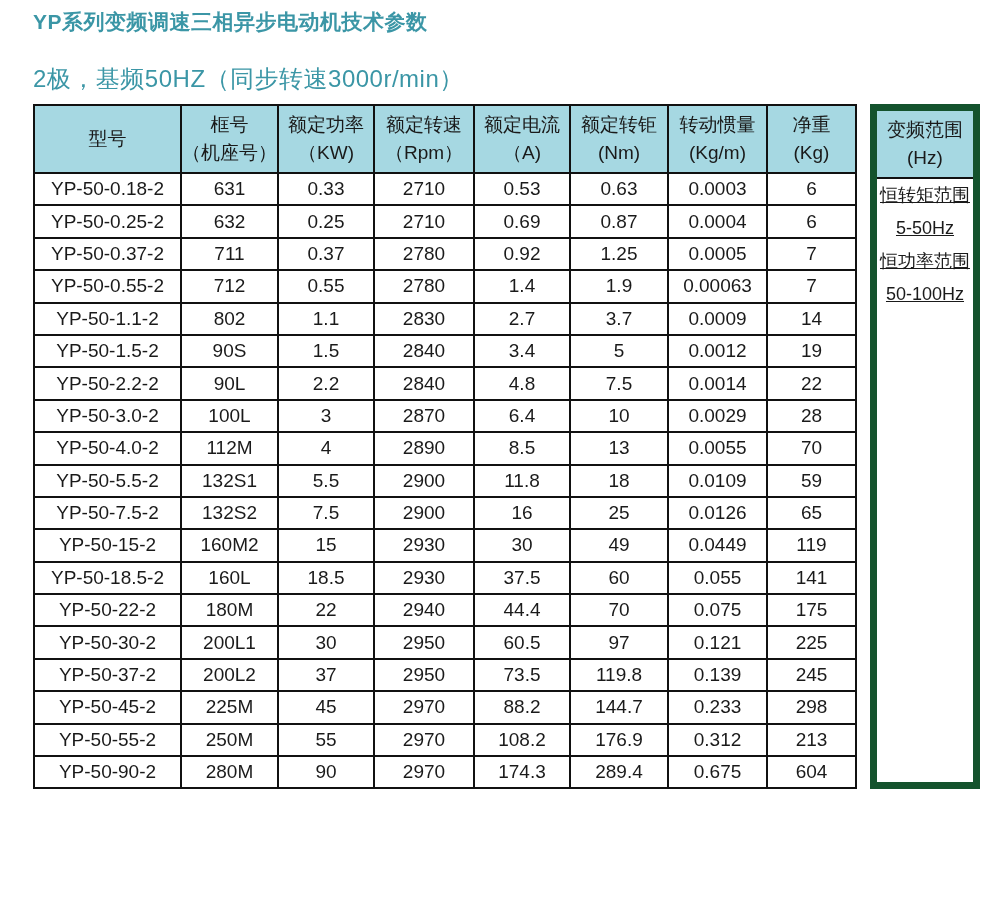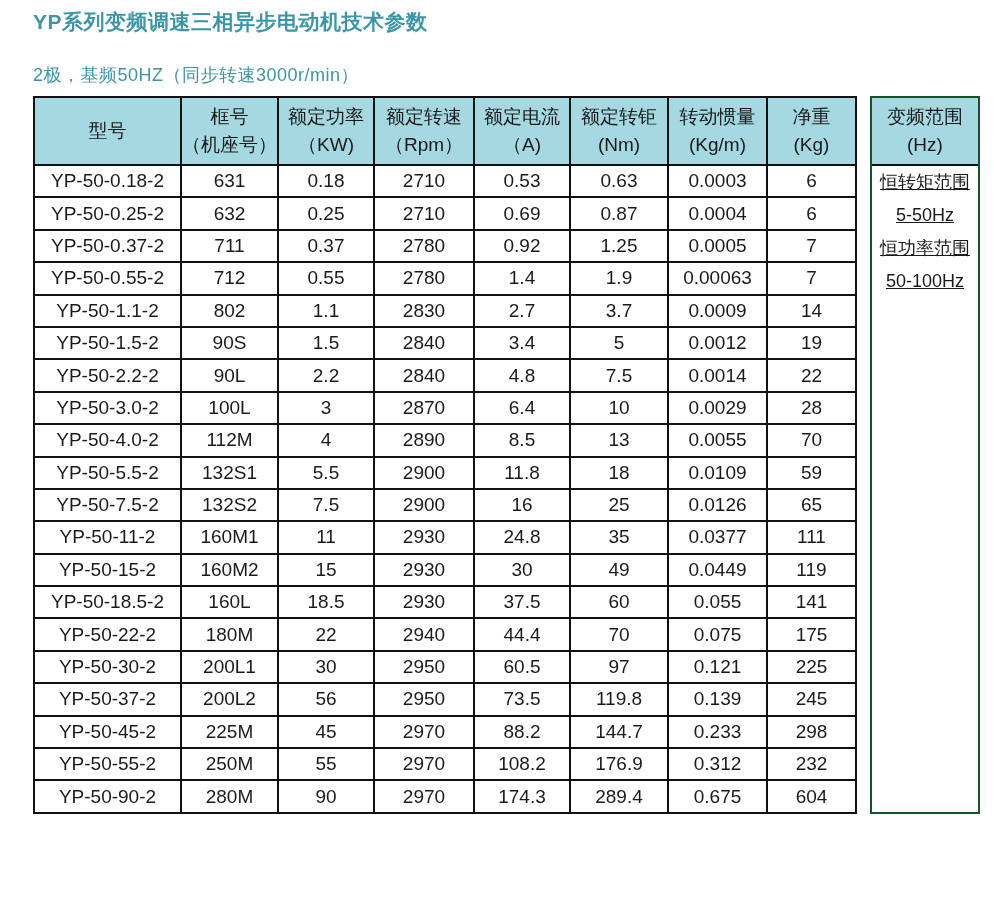--- a/index.html
+++ b/index.html
@@ -16,21 +16,21 @@
 
   .title {
     margin: 8px 0 0 33px;
     font-size: 21px;
     font-weight: bold;
     color: #3b96a6;
     letter-spacing: 0.5px;
   }
   .subtitle {
     margin: 27px 0 9px 33px;
-    font-size: 18px;
+    font-size: 24px;
     font-weight: normal;
     color: #3b96a6;
     letter-spacing: 0.5px;
   }
 
   .table-wrap {
     margin-left: 33px;
     display: flex;
     align-items: stretch;
     gap: 8px;
@@ -58,21 +58,21 @@
   .th-line { line-height: 28px; }
   table.main td {
     height: 30.4px;
     font-size: 19px;
     background: #ffffff;
   }
 
   .freq-col {
     margin-left: 5px;
     width: 110px;
-    border: 2px solid #14532d;
+    border: 7px solid #14532d;
     box-sizing: border-box;
     display: flex;
     flex-direction: column;
     background: #ffffff;
   }
   .freq-header {
     height: 66px;
     flex: 0 0 66px;
     background: #a6d8e2;
     border-bottom: 2px solid #111111;
@@ -145,21 +145,21 @@
             <th>
               <div class="th-line">净重</div>
               <div class="th-line">(Kg)</div>
             </th>
           </tr>
       </thead>
       <tbody id="body-rows">
           <tr>
             <td>YP-50-0.18-2</td>
             <td>631</td>
-            <td>0.18</td>
+            <td>0.33</td>
             <td>2710</td>
             <td>0.53</td>
             <td>0.63</td>
             <td>0.0003</td>
             <td>6</td>
           </tr>
           <tr>
             <td>YP-50-0.25-2</td>
             <td>632</td>
             <td>0.25</td>
@@ -253,30 +253,20 @@
             <td>YP-50-7.5-2</td>
             <td>132S2</td>
             <td>7.5</td>
             <td>2900</td>
             <td>16</td>
             <td>25</td>
             <td>0.0126</td>
             <td>65</td>
           </tr>
           <tr>
-            <td>YP-50-11-2</td>
-            <td>160M1</td>
-            <td>11</td>
-            <td>2930</td>
-            <td>24.8</td>
-            <td>35</td>
-            <td>0.0377</td>
-            <td>111</td>
-          </tr>
-          <tr>
             <td>YP-50-15-2</td>
             <td>160M2</td>
             <td>15</td>
             <td>2930</td>
             <td>30</td>
             <td>49</td>
             <td>0.0449</td>
             <td>119</td>
           </tr>
           <tr>
@@ -305,21 +295,21 @@
             <td>30</td>
             <td>2950</td>
             <td>60.5</td>
             <td>97</td>
             <td>0.121</td>
             <td>225</td>
           </tr>
           <tr>
             <td>YP-50-37-2</td>
             <td>200L2</td>
-            <td>56</td>
+            <td>37</td>
             <td>2950</td>
             <td>73.5</td>
             <td>119.8</td>
             <td>0.139</td>
             <td>245</td>
           </tr>
           <tr>
             <td>YP-50-45-2</td>
             <td>225M</td>
             <td>45</td>
@@ -330,21 +320,21 @@
             <td>298</td>
           </tr>
           <tr>
             <td>YP-50-55-2</td>
             <td>250M</td>
             <td>55</td>
             <td>2970</td>
             <td>108.2</td>
             <td>176.9</td>
             <td>0.312</td>
-            <td>232</td>
+            <td>213</td>
           </tr>
           <tr>
             <td>YP-50-90-2</td>
             <td>280M</td>
             <td>90</td>
             <td>2970</td>
             <td>174.3</td>
             <td>289.4</td>
             <td>0.675</td>
             <td>604</td>

